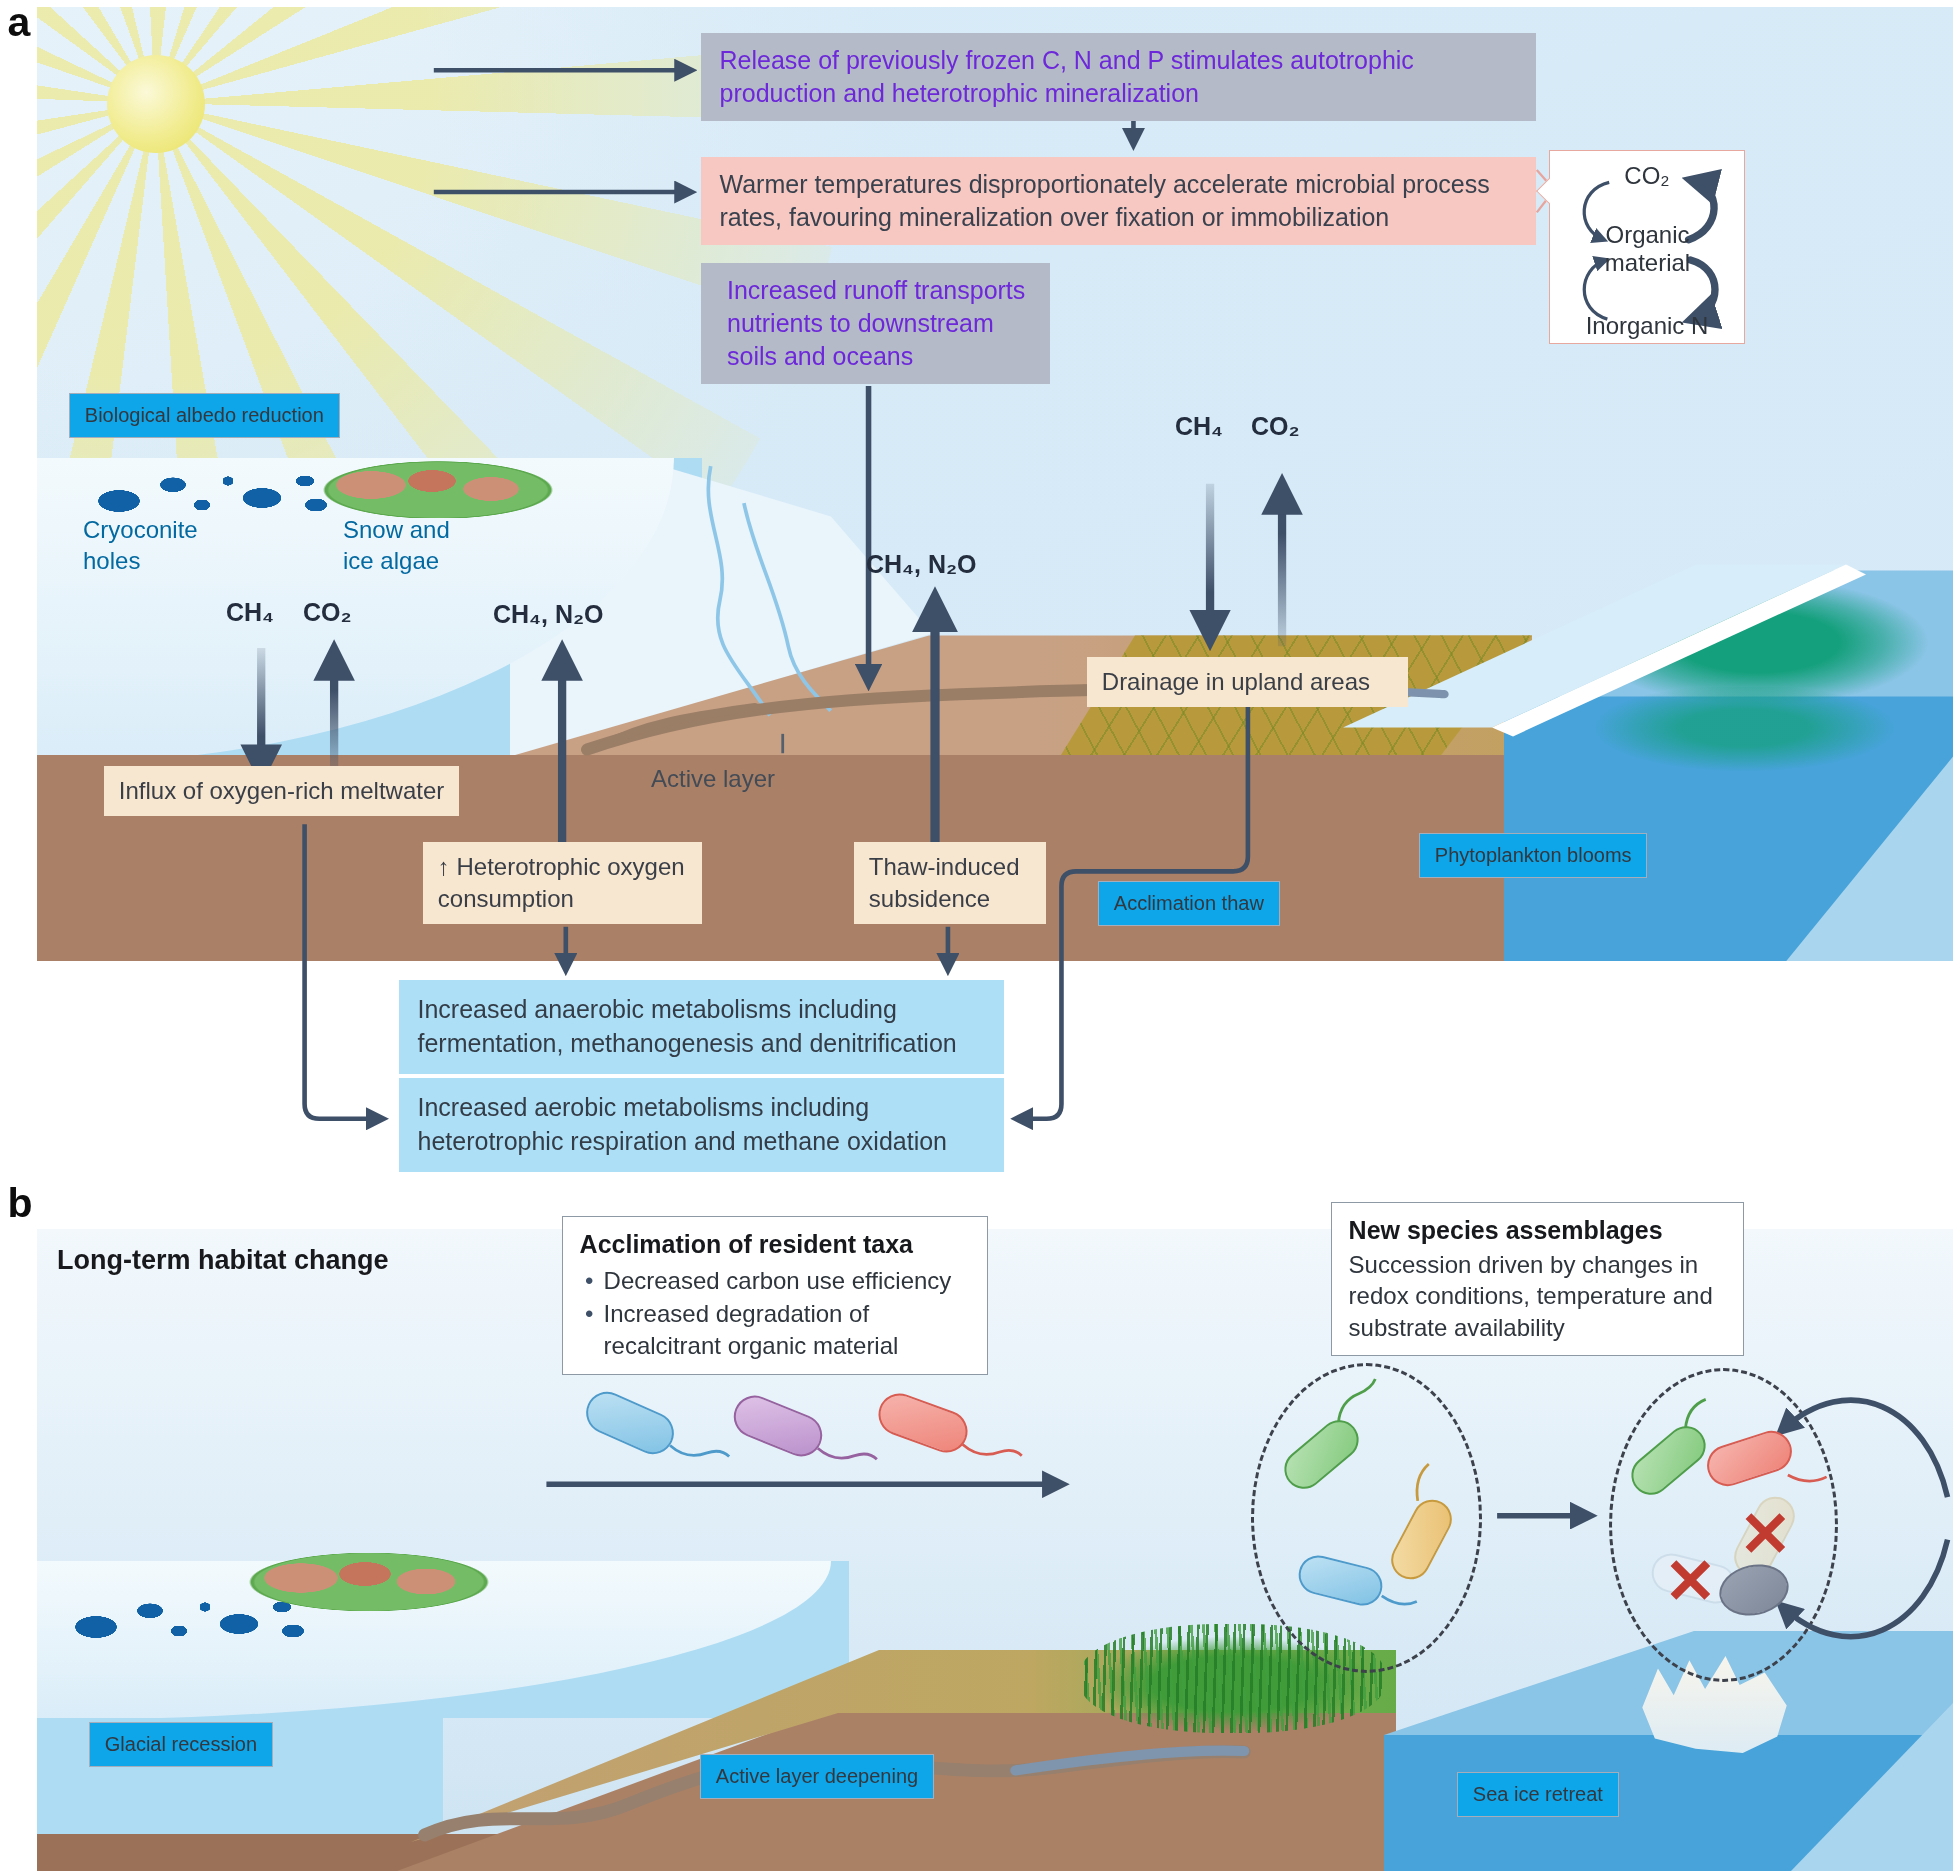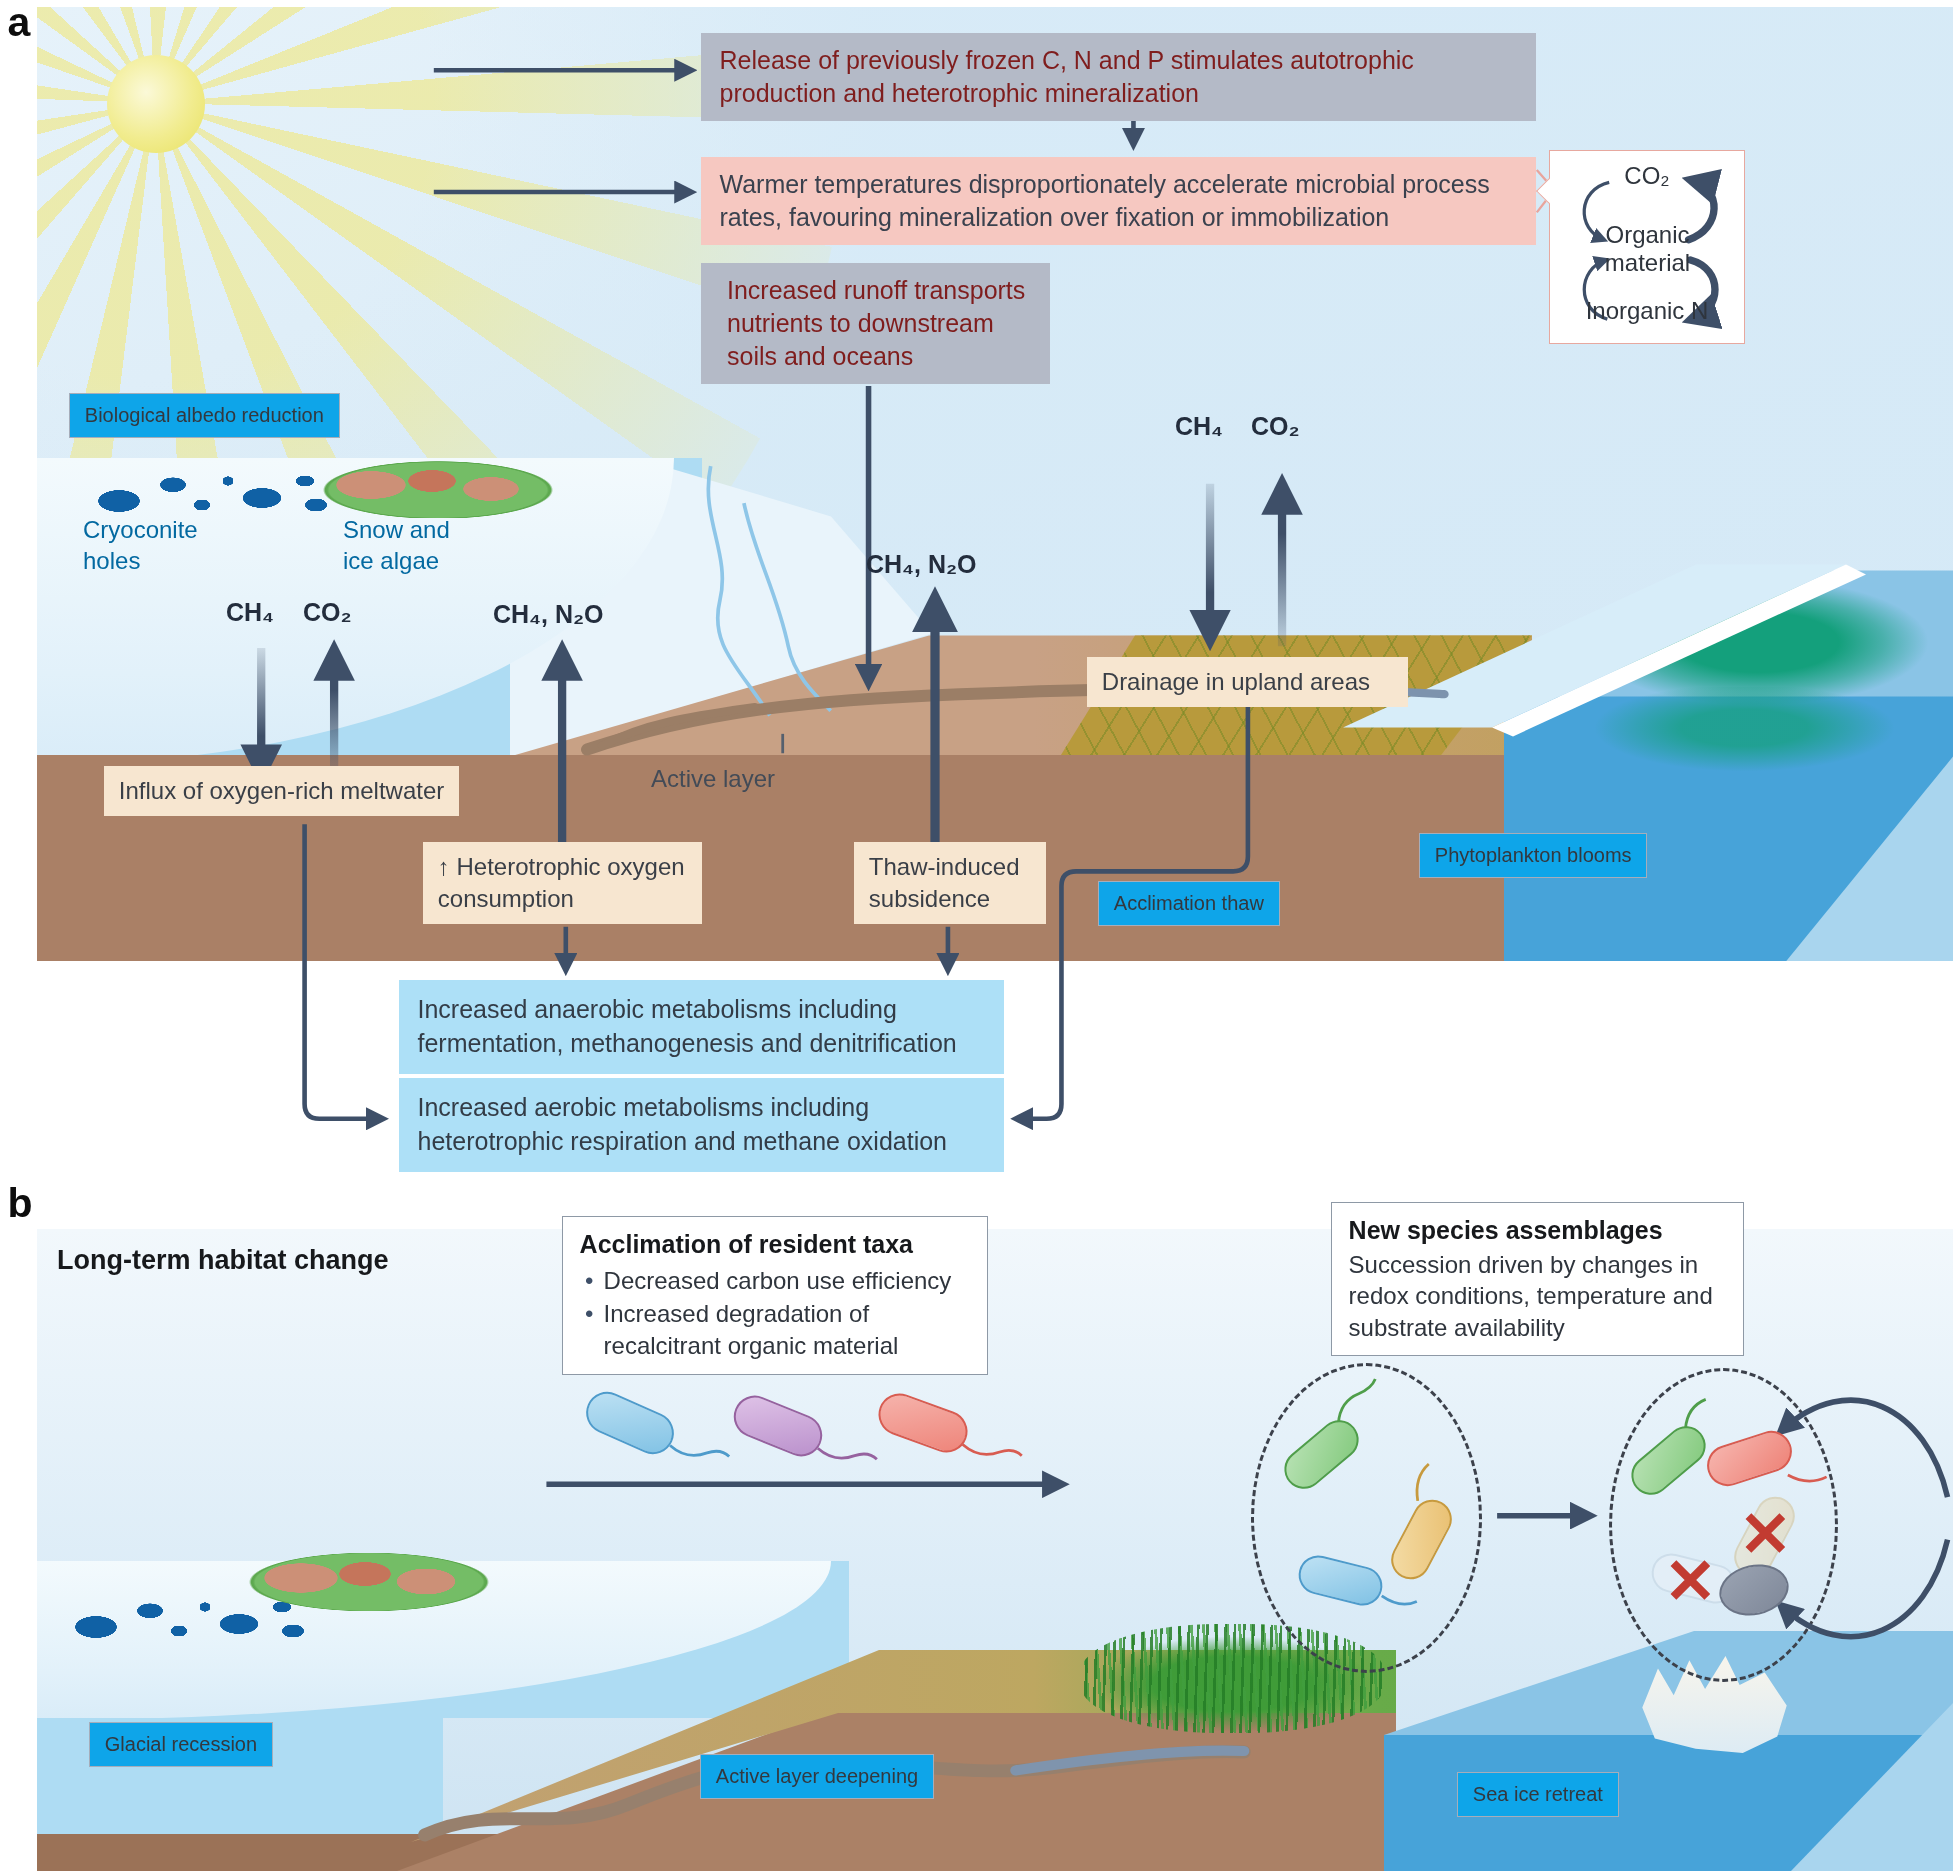--- a/index.html
+++ b/index.html
@@ -2,21 +2,21 @@
 <html style="font-size:14.8px"><head>
 <meta charset="utf-8">
 <style>
   html,body{margin:0;padding:0;background:#fff;}
   body{font-family:"Liberation Sans", sans-serif;}
   .canvas{position:relative;width:1954px;height:1872px;background:#fff;overflow:hidden;}
   .abs{position:absolute;}
   .scene{position:absolute;overflow:hidden;}
   .clip{position:absolute;left:0;top:0;width:100%;height:100%;}
   .panel-letter{position:absolute;font-weight:bold;font-size:41px;color:#0d0d0d;z-index:5;line-height:1;}
-  .graybox{position:absolute;background:#b4bac7;padding:11px 18.5px;font-size:25px;color:#7f1d1d;line-height:1.32;z-index:3;box-sizing:border-box;}
+  .graybox{position:absolute;background:#b4bac7;padding:11px 18.5px;font-size:25px;color:#6d28d9;line-height:1.32;z-index:3;box-sizing:border-box;}
   .pinkbox{position:absolute;background:#f6c8c1;padding:11px 18.5px;font-size:25px;color:#3a414e;line-height:1.32;z-index:3;box-sizing:border-box;}
   .bluebox{position:absolute;background:#ade0f7;padding:13px 18.5px;font-size:25px;color:#333c47;line-height:1.35;z-index:3;box-sizing:border-box;}
   .tanbox{position:absolute;background:#f7e6d0;padding:9.2px 14.8px;font-size:24px;color:#3a3f47;line-height:1.32;z-index:3;box-sizing:border-box;}
   .wbox{position:absolute;background:#0ea5e9;border:1.8px solid #a6adba;padding:8.3px 14.8px;font-size:20px;color:#33383f;line-height:1.3;z-index:3;box-sizing:border-box;white-space:nowrap;}
   .notebox{position:absolute;background:#fff;border:1.8px solid #8e99a6;padding:11px 16.6px;font-size:24px;color:#2f353d;line-height:1.32;z-index:3;box-sizing:border-box;}
   .notebox .nb-title{font-weight:bold;color:#17191c;font-size:25px;margin-bottom:1.8px;}
   .notebox ul{margin:3.7px 0 0 0;padding:0;list-style:none;}
   .notebox li{position:relative;padding-left:24px;margin:1.8px 0;}
   .notebox li::before{content:"•";position:absolute;left:5.5px;color:#3e4f68;}
   .lbl{position:absolute;font-size:24px;color:#0369a1;line-height:1.28;z-index:3;}
@@ -85,21 +85,21 @@
             <path d="M0,0 L6,3 L0,6 Z" fill="#3e4f68"></path>
           </marker>
       </defs>
       <path d="M64,34 C30,42 28,84 58,96" fill="none" stroke="#3e4f68" stroke-width="3.5" marker-end="url(#cah)"></path>
       <path d="M150,96 C186,84 186,40 154,32" fill="none" stroke="#3e4f68" stroke-width="8" stroke-linecap="round" marker-end="url(#cah)"></path>
       <path d="M62,182 C28,172 30,128 60,118" fill="none" stroke="#3e4f68" stroke-width="3.5" marker-end="url(#cah)"></path>
       <path d="M152,118 C188,128 186,172 154,182" fill="none" stroke="#3e4f68" stroke-width="8" stroke-linecap="round" marker-end="url(#cah)"></path>
     </svg>
     <div class="cyc-t" style="top:11px;">CO₂</div>
     <div class="cyc-t" style="top:70px;width:111px;left:42px;">Organic material</div>
-    <div class="cyc-t" style="top:146px;text-align:center;">Inorganic N</div>
+    <div class="cyc-t" style="top:161px;text-align:center;">Inorganic N</div>
   </div>
 
   <div class="wbox" style="left:69px;top:393px;">Biological albedo reduction</div>
   <div class="lbl" style="left:83px;top:515px;width:148px;">Cryoconite holes</div>
   <div class="lbl" style="left:343px;top:515px;width:138px;">Snow and ice algae</div>
   <div class="lbl" style="left:651px;top:764px;color:#434b57;">Active layer</div>
 
   <div class="gas" style="left:226px;top:598px;">CH₄</div>
   <div class="gas" style="left:303px;top:598px;">CO₂</div>
   <div class="gas" style="left:493px;top:600px;">CH₄, N₂O</div>

